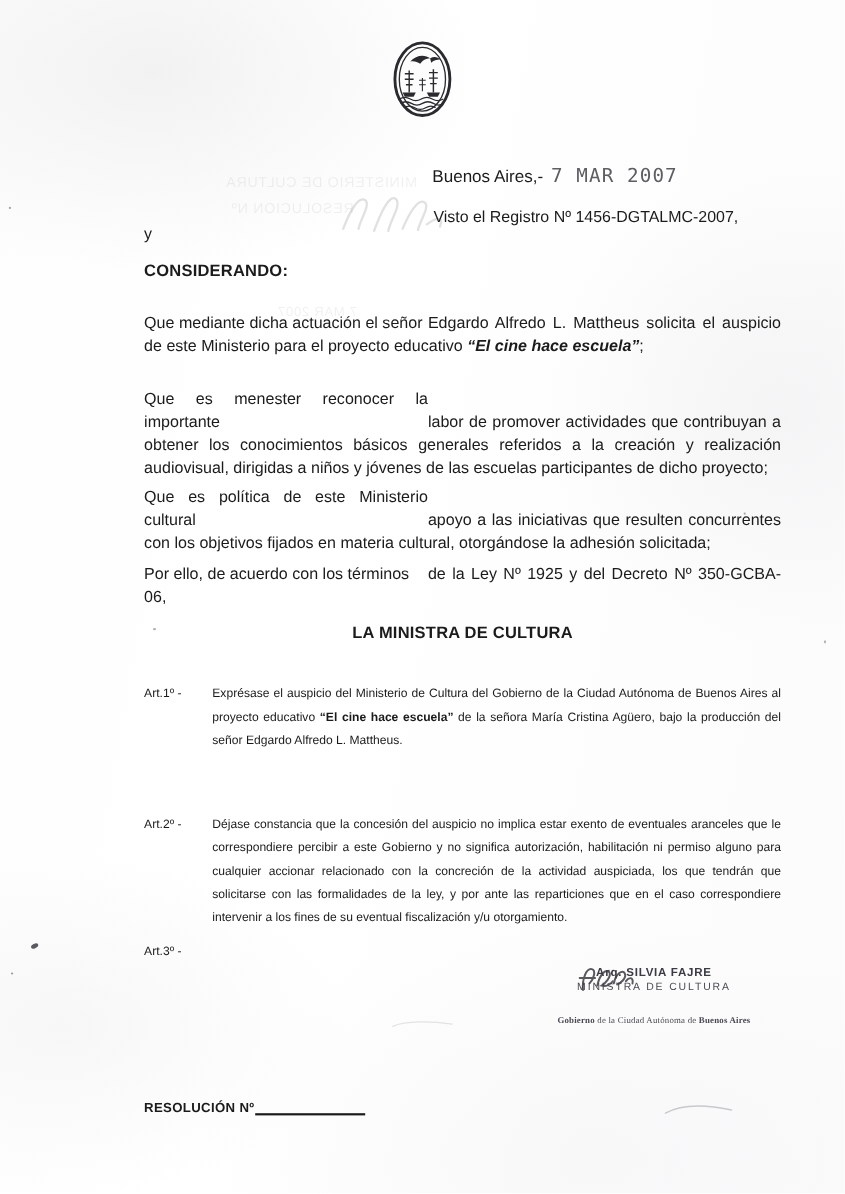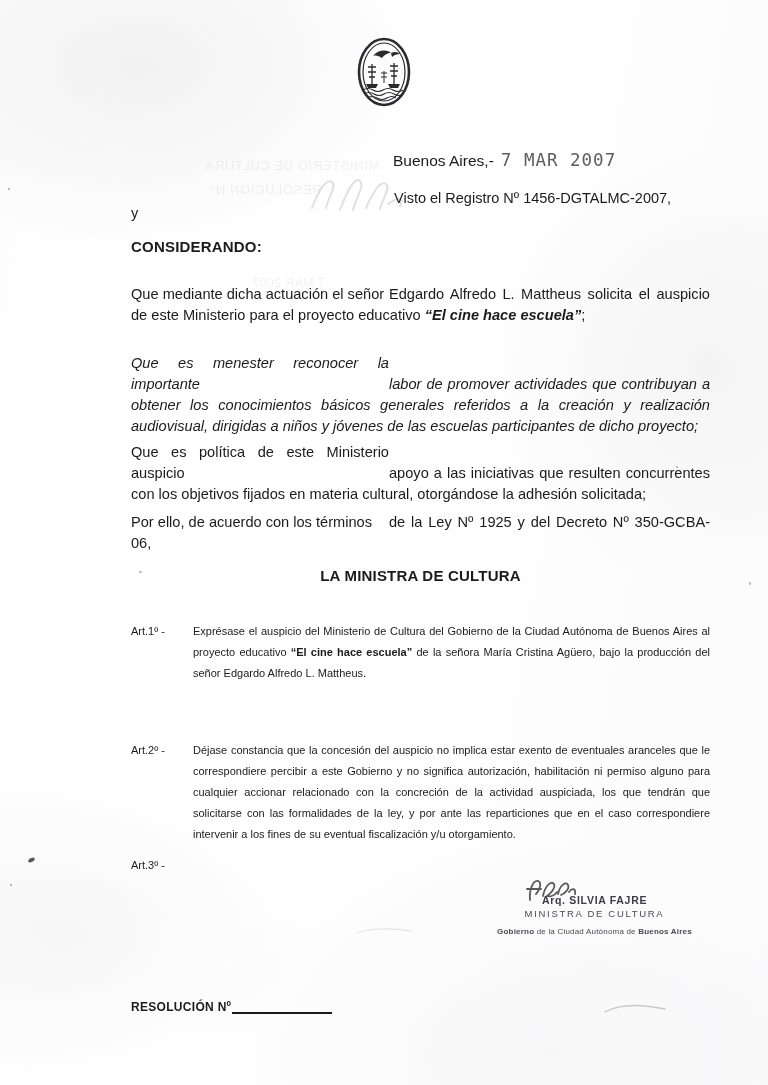--- a/index.html
+++ b/index.html
@@ -127,21 +127,21 @@
   .para .lead {
     display: inline-block;
     width: 258px;
   }
   .para b.title {
     font-weight: bold;
     font-style: italic;
   }
 
   #p1 { top: 284px; }
-  #p2 { top: 353px; font-style: italic; }
+  #p2 { top: 353px; }
   #p3 { top: 442px; }
   #p4 { top: 512px; }
 
   .resolve-block {
     position: absolute;
     top: 565px;
     left: 0;
     width: 579px;
     text-align: center;
     font-size: 15px;
@@ -188,35 +188,36 @@
     left: 28px;
     top: -2px;
     width: 54px;
     height: 26px;
     opacity: 0.85;
   }
   .sig-name {
     font-size: 10.5px;
     font-weight: bold;
     letter-spacing: 0.7px;
-    margin-top: 16px;
+    margin-top: 0;
     color: #3b3b43;
   }
   .sig-role {
     font-size: 9.5px;
     letter-spacing: 1.7px;
     margin-top: 2px;
     color: #4a4a52;
   }
   .sig-org {
     font-size: 8px;
     letter-spacing: 0.2px;
-    margin-top: 8px;
+    margin-top: 20px;
     color: #4a4a52;
     white-space: nowrap;
+    font-family: Liberation Serif, serif;
   }
   .sig-org .bold { font-weight: bold; }
 
   
   .footer {
     position: absolute;
     left: 131px;
     top: 997px;
     display: flex;
     align-items: flex-end;
@@ -307,21 +308,21 @@
 
     <div class="para" id="p1">
       <span class="lead">Que mediante dicha actuación el señor</span><span>Edgardo Alfredo L. Mattheus solicita el auspicio de este Ministerio para el proyecto educativo </span><b class="title">“El cine hace escuela”</b><span>;</span>
     </div>
 
     <div class="para" id="p2">
       <span class="lead">Que es menester reconocer la importante</span><span>labor de promover actividades que contribuyan a obtener los conocimientos básicos generales referidos a la creación y realización audiovisual, dirigidas a niños y jóvenes de las escuelas participantes de dicho proyecto;</span>
     </div>
 
     <div class="para" id="p3">
-      <span class="lead">Que es política de este Ministerio auspicio</span><span>apoyo a las iniciativas que resulten concurrentes con los objetivos fijados en materia cultural, otorgándose la adhesión solicitada;</span>
+      <span class="lead">Que es política de este Ministerio cultural</span><span>apoyo a las iniciativas que resulten concurrentes con los objetivos fijados en materia cultural, otorgándose la adhesión solicitada;</span>
     </div>
 
     <div class="para" id="p4">
       <span class="lead">Por ello, de acuerdo con los términos</span><span>de la Ley Nº 1925 y del Decreto Nº 350-GCBA-06,</span>
     </div>
 
     <div class="resolve-block">
       <div>LA MINISTRA DE CULTURA</div>
     </div>
 

